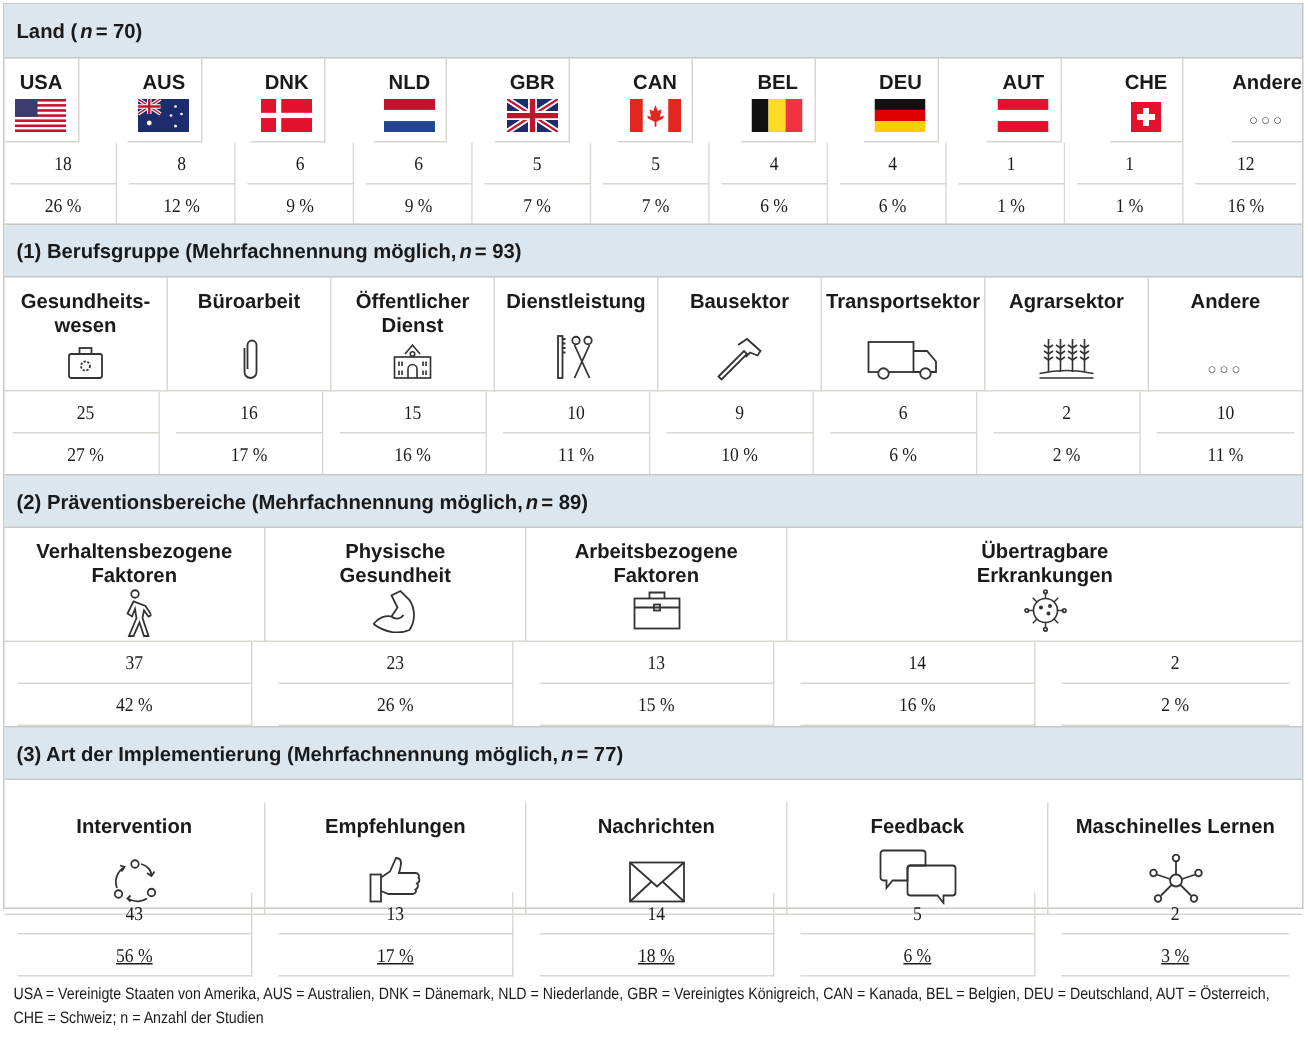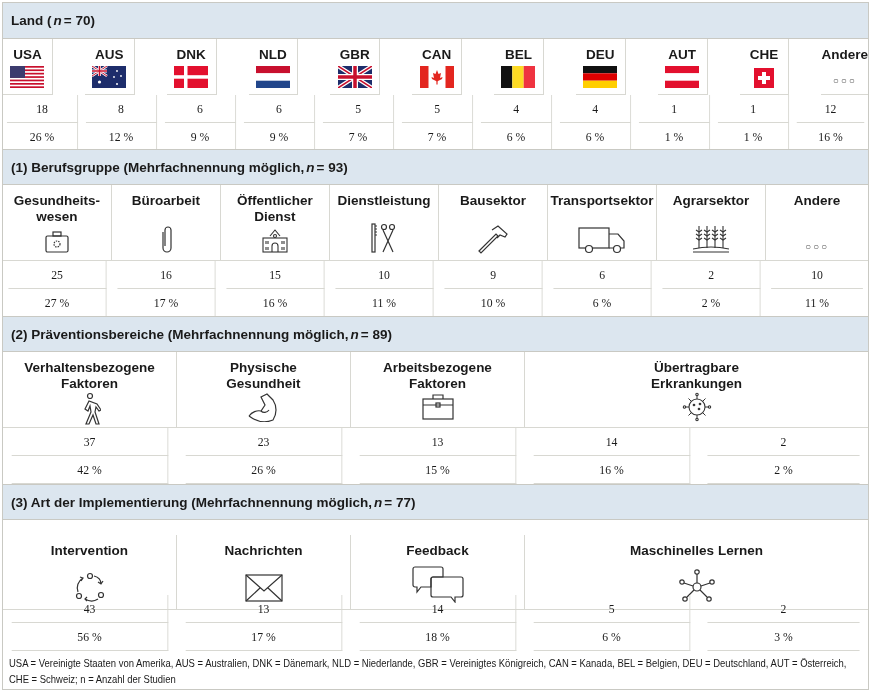--- a/index.html
+++ b/index.html
@@ -1,18 +1,18 @@
 <!DOCTYPE html>
 <html><head>
 <meta charset="utf-8">
 <style>
   * { box-sizing: border-box; margin: 0; padding: 0; }
   html, body { width: 872px; height: 698px; background: #ffffff; }
   body { font-family: "Liberation Sans", sans-serif; color: #1a1a1a; position: relative; overflow: hidden; }
-  .frame { position: absolute; left: 2px; top: 2px; width: 867px; height: 688px; border: 1px solid #c9c9c3; }
+  .frame { position: absolute; left: 2px; top: 2px; width: 867px; height: 604px; border: 1px solid #c9c9c3; }
   .sec-head { position: absolute; left: 0; width: 100%; background: #dce6ef; border-bottom: 1px solid #c9c9c3; border-top: 1px solid #c9c9c3;
     font-weight: bold; font-size: 13.5px; padding-left: 8px; display: flex; align-items: center; }
   .sec-head i { font-style: italic; font-weight: bold; margin: 0 2px; }
   .row { position: absolute; left: 0; width: 100%; display: flex; }
   .cell { border-right: 1px solid #d8d8d2; border-bottom: 1px solid #d8d8d2; display: flex; flex-direction: column; align-items: center; text-align: center; }
   .cell:last-child { border-right: none; }
   .lbl { font-weight: bold; font-size: 13.5px; line-height: 16px; padding-top: 8px; }
   .num { font-family: "Liberation Serif", serif; font-size: 13px; justify-content: center; transform: scaleX(0.9); }
   .icon { margin-top: auto; margin-bottom: 6px; display: flex; align-items: flex-end; justify-content: center; }
   .flag { width: 34px; height: 22px; display: block; }
@@ -372,20 +372,29 @@
             <circle cx="16" cy="5" r="2.5"></circle>
             <circle cx="5" cy="25" r="2.5"></circle>
             <circle cx="27" cy="24" r="2.5"></circle>
             <path d="M20 5c4 1 7 4 7 8M24 11l3 2 2-3"></path>
             <path d="M24 28c-3 2-8 3-13 0M13 26l-2 2 2 2"></path>
             <path d="M4 21c-2-5 0-11 5-14M7 10l2-3-3-1"></path>
           </svg>
         </div>
       </div>
     <div class="cell" style="width:174px">
+        <div class="lbl">Empfehlungen</div>
+        <div class="icon">
+          <svg width="38" height="34" viewBox="0 0 38 34" fill="none" stroke="#333" stroke-width="1.2">
+            <rect x="2" y="14" width="7" height="18"></rect>
+            <path d="M9 16l6-4 4-9c3 0 4 2 3 6l-1 4h11c2 0 3 2 2 3 1 1 1 3-1 4 1 1 1 3-1 4 1 1 0 3-2 3H14l-5-2"></path>
+          </svg>
+        </div>
+      </div>
+    <div class="cell" style="width:174px">
         <div class="lbl">Nachrichten</div>
         <div class="icon">
           <svg width="40" height="30" viewBox="0 0 40 30" fill="none" stroke="#333" stroke-width="1.2">
             <rect x="2" y="2" width="36" height="26"></rect>
             <path d="M2 2l18 16L38 2M2 28l14-13M38 28L24 15"></path>
           </svg>
         </div>
       </div>
     <div class="cell" style="width:174px">
         <div class="lbl">Feedback</div>
@@ -411,21 +420,21 @@
         </div>
       </div>
   </div>
   <div class="row" style="top:592px;height:28px;">
     <div class="cell num" style="width:174px">43</div>
     <div class="cell num" style="width:174px">13</div>
     <div class="cell num" style="width:174px">14</div>
     <div class="cell num" style="width:174px">5</div>
     <div class="cell num" style="flex:1">2</div>
   </div>
-  <div class="row" style="top:620px;height:28px;">
+  <div class="row" style="top:620px;height:28px;text-decoration:underline;">
     <div class="cell num" style="width:174px">56 %</div>
     <div class="cell num" style="width:174px">17 %</div>
     <div class="cell num" style="width:174px">18 %</div>
     <div class="cell num" style="width:174px">6 %</div>
     <div class="cell num" style="flex:1">3 %</div>
   </div>
 
   <div class="foot" style="top:652px;">
     <div>USA = Vereinigte Staaten von Amerika, AUS = Australien, DNK = Dänemark, NLD = Niederlande, GBR = Vereinigtes Königreich, CAN = Kanada, BEL = Belgien, DEU = Deutschland, AUT = Österreich,</div>
     <div>CHE = Schweiz; n = Anzahl der Studien</div>

